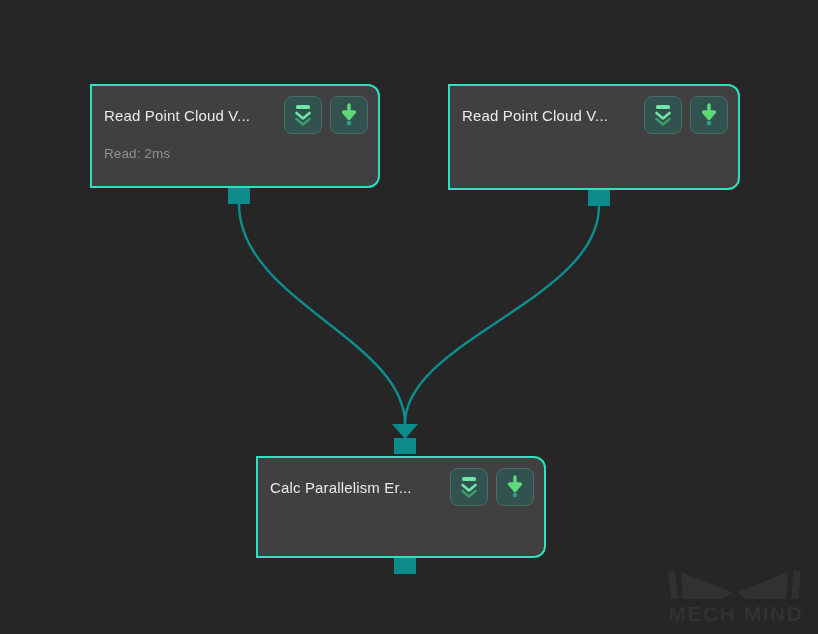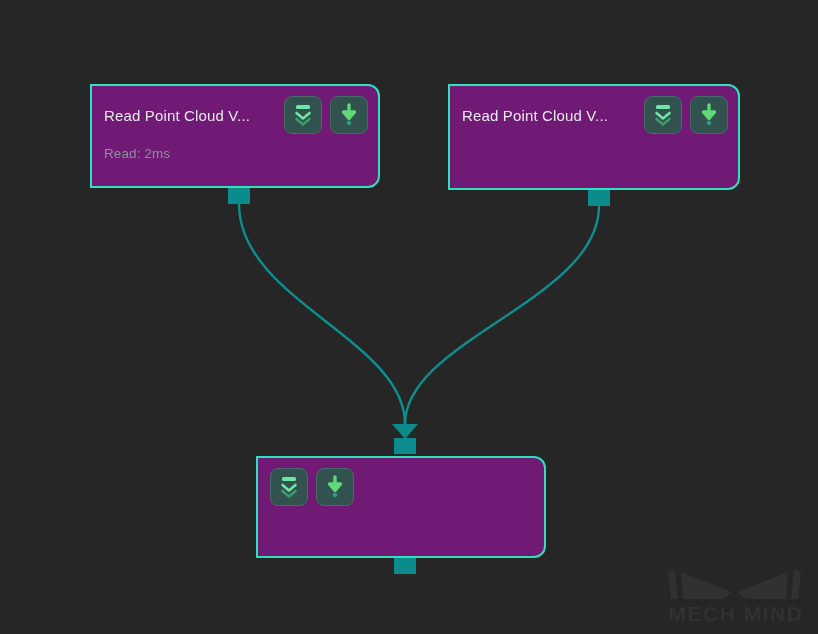--- a/index.html
+++ b/index.html
@@ -34,21 +34,21 @@
     left: 0;
     top: 0;
     width: 818px;
     height: 634px;
   }
 
   
   .node {
     position: absolute;
     box-sizing: border-box;
-    background: #701a75;
+    background: #404040;
     border: 2px solid #2ee0bd;
     border-radius: 0 12px 12px 0;
   }
   .node-head {
     display: flex;
     align-items: center;
     padding: 10px 10px 0 12px;
     gap: 8px;
   }
   .node-title {
@@ -149,20 +149,21 @@
     </div>
     <div class="node-time"></div>
   </div>
   <div class="port" style="left:588px; top:190px;"></div>
 
   <div class="arrowhead" style="left:392px; top:424px;"></div>
   <div class="port" style="left:394px; top:438px;"></div>
 
   <div class="node" style="left:256px; top:456px; width:290px; height:102px;">
     <div class="node-head">
+      <div class="node-title">Calc Parallelism Er...</div>
 
       <div class="icon-btn">
         <svg width="22" height="24" viewBox="0 0 22 24">
           <rect x="4" y="2" width="14" height="4" rx="1.6" fill="#6fe6a6"></rect>
           <path d="M4.5 10 L11 15.5 L17.5 10" fill="none" stroke="#6fe6a6" stroke-width="2.6" stroke-linecap="round" stroke-linejoin="round"></path>
           <path d="M4.5 16 L11 21.5 L17.5 16" fill="none" stroke="#3f9a6b" stroke-width="2.6" stroke-linecap="round" stroke-linejoin="round"></path>
         </svg>
       </div>
 
       <div class="icon-btn">

